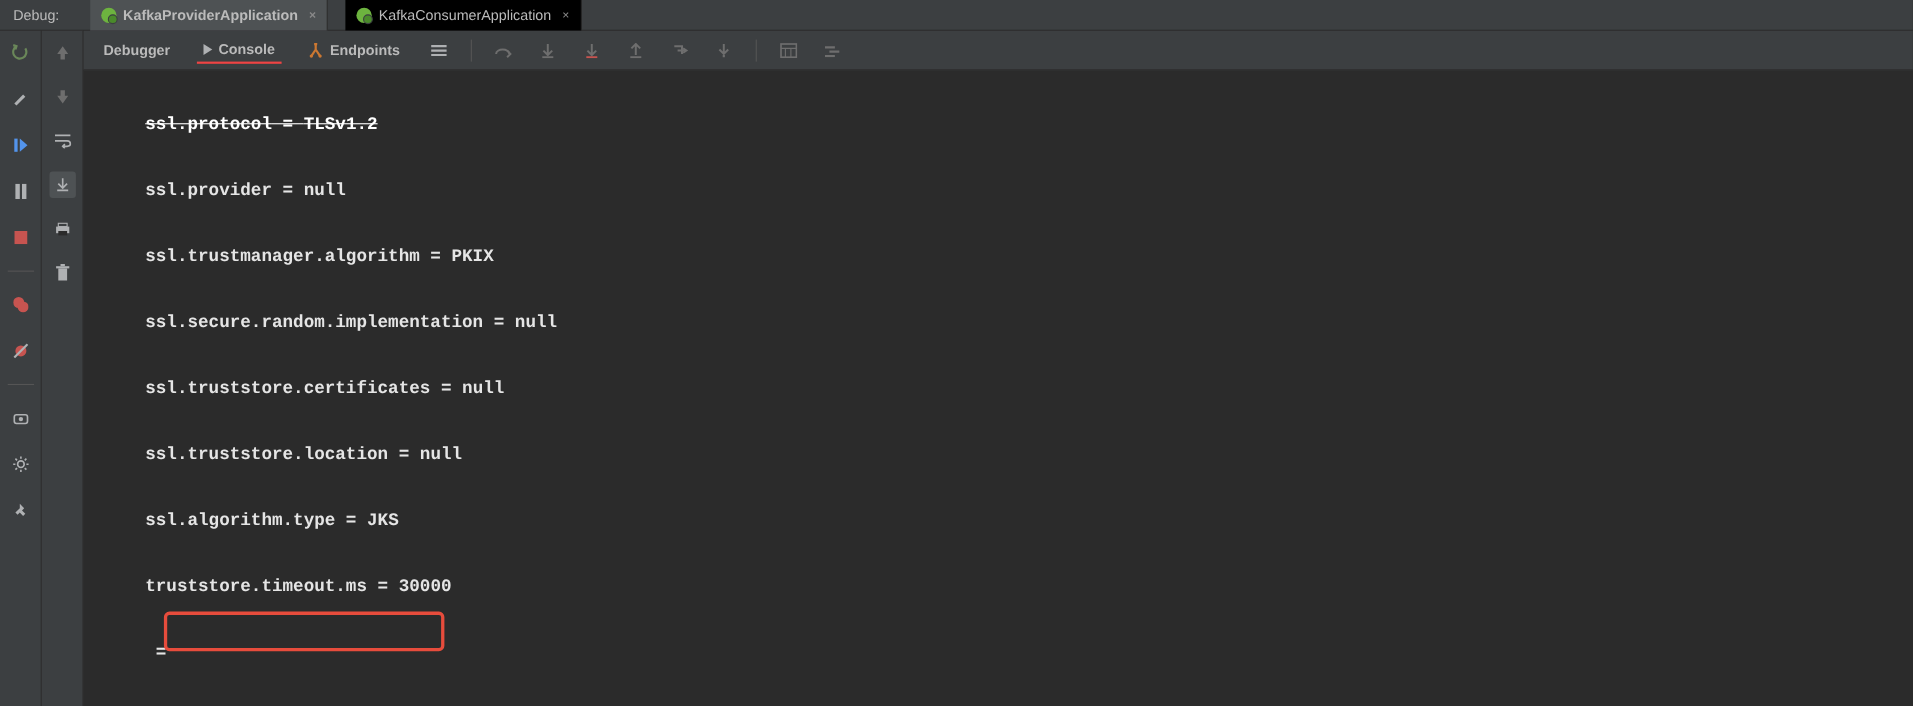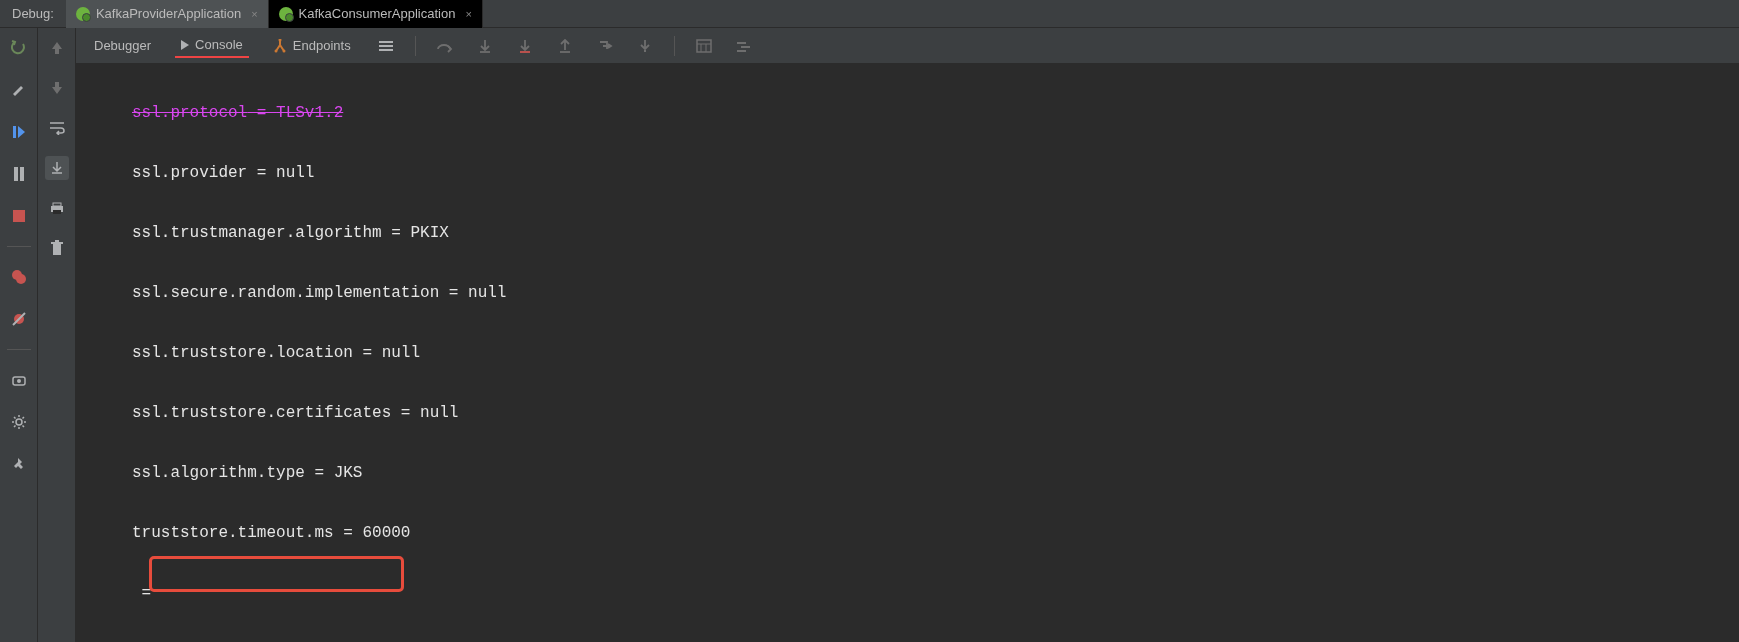--- a/index.html
+++ b/index.html
@@ -11,37 +11,39 @@
     overflow: hidden;
     width: 1739px;
     height: 642px;
   }
   .top-bar {
     height: 28px;
     background: #3c3f41;
     display: flex;
     align-items: center;
     border-bottom: 1px solid #2b2b2b;
+    gap: 16px;
   }
   .debug-label {
     padding: 0 12px;
     color: #bbbbbb;
   }
   .run-tab {
     display: flex;
     align-items: center;
     height: 28px;
     padding: 0 10px;
     background: #000000;
     border-right: 1px solid #2b2b2b;
     cursor: pointer;
     gap: 6px;
   }
   .run-tab.active {
     background: #4e5254;
+    font-weight: bold;
   }
   .run-tab .close-x {
     color: #888;
     font-size: 11px;
     margin-left: 4px;
   }
   .spring-icon {
     display: inline-block;
     width: 14px;
     height: 14px;
@@ -57,20 +59,21 @@
     width: 7px;
     height: 7px;
     background: #4a8a2b;
     border-radius: 50%;
     border: 1px solid #3c3f41;
   }
 
   .main-row {
     display: flex;
     height: calc(100% - 28px);
+    font-weight: bold;
   }
 
   .left-gutter {
     width: 38px;
     background: #3c3f41;
     display: flex;
     flex-direction: column;
     align-items: center;
     padding-top: 8px;
     gap: 18px;
@@ -156,21 +159,21 @@
     font-family: "Consolas","Courier New",monospace;
     font-size: 16px;
     line-height: 30px;
     color: #bbbbbb;
     white-space: pre;
     overflow: hidden;
     position: relative;
   }
   .cfg-line { color: #e5e5e5; }
   .cfg-line .indent { display:inline-block; width: 38px; }
-  .strike { text-decoration: line-through; color: #d946ef; }
+  .strike { text-decoration: line-through; color: #ffffff; }
   .highlight-box {
     position: absolute;
     border: 3px solid #e74c3c;
     border-radius: 5px;
     left: 73px;
     top: 492px;
     width: 255px;
     height: 36px;
     pointer-events: none;
   }
@@ -376,24 +379,24 @@
             <line x1="1" y1="11" x2="10" y2="11" stroke="#6e6e6e" stroke-width="2"></line>
           </svg>
       </div>
     </div>
 
     <div class="console-area">
 <div class="cfg-line strike"><span class="indent"></span><span>ssl.protocol</span> = <span>TLSv1.2</span></div>
 <div class="cfg-line"><span class="indent"></span><span>ssl.provider</span> = <span>null</span></div>
 <div class="cfg-line"><span class="indent"></span><span>ssl.trustmanager.algorithm</span> = <span>PKIX</span></div>
 <div class="cfg-line"><span class="indent"></span><span>ssl.secure.random.implementation</span> = <span>null</span></div>
+<div class="cfg-line"><span class="indent"></span><span>ssl.truststore.certificates</span> = <span>null</span></div>
 <div class="cfg-line"><span class="indent"></span><span>ssl.truststore.location</span> = <span>null</span></div>
-<div class="cfg-line"><span class="indent"></span><span>ssl.truststore.certificates</span> = <span>null</span></div>
 <div class="cfg-line"><span class="indent"></span><span>ssl.algorithm.type</span> = <span>JKS</span></div>
-<div class="cfg-line"><span class="indent"></span><span>truststore.timeout.ms</span> = <span>60000</span></div>
+<div class="cfg-line"><span class="indent"></span><span>truststore.timeout.ms</span> = <span>30000</span></div>
 <div class="cfg-line"><span class="indent"></span> = </div>
 
 
 
 
 
 
 
       <div class="highlight-box"></div>
     </div>

